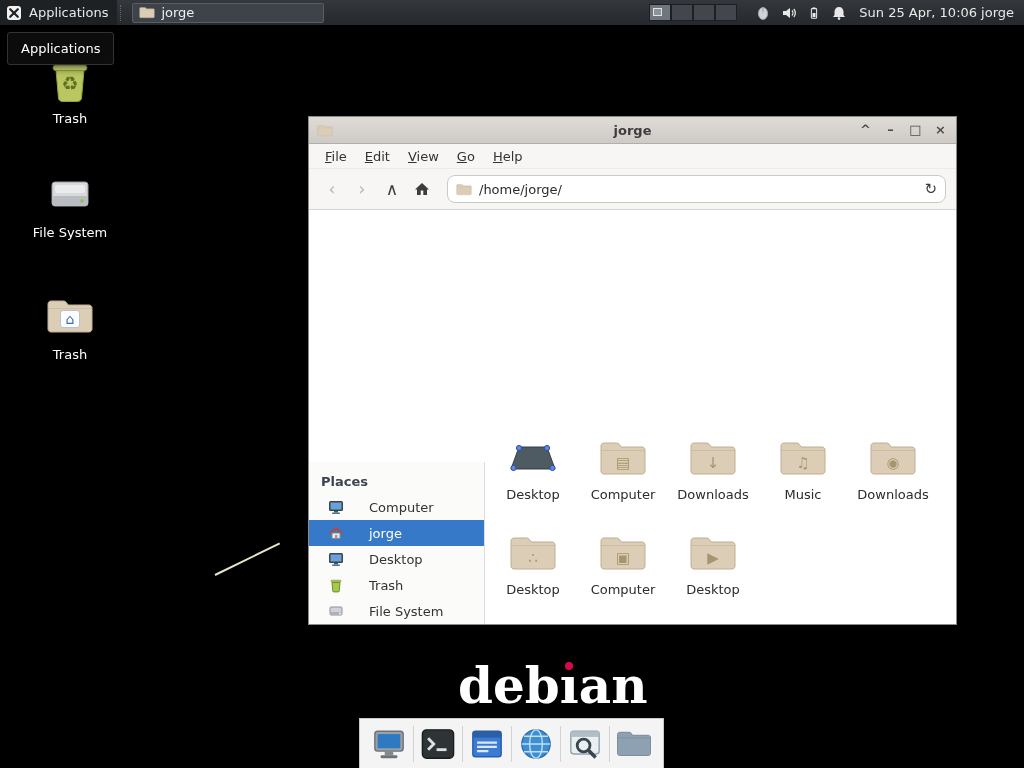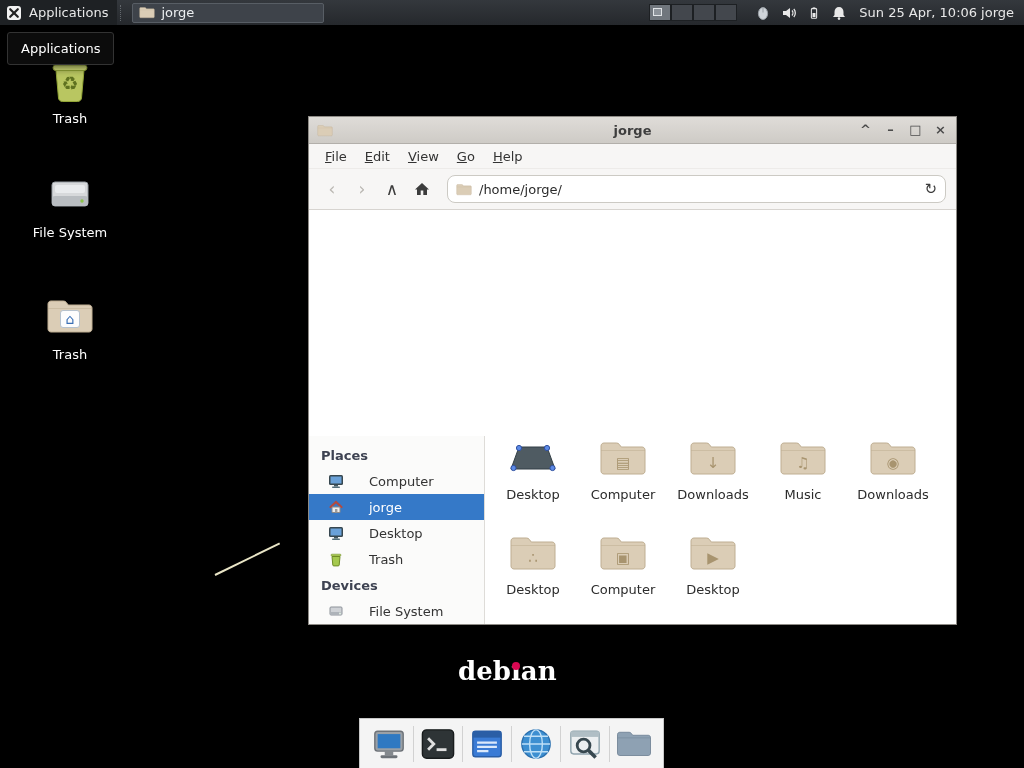--- a/index.html
+++ b/index.html
@@ -100,21 +100,21 @@
   .emblem { position:absolute; left:50%; top:60%; transform:translate(-50%,-50%);
     font-size:15px; color:#a8946f; }
   .flabel { margin-top:5px; color:#2c2c2c; }
 
   .statusbar { flex:0 0 30px; background:#f5f4f2; border-top:1px solid #d9d6d2;
     color:#4b4b4b; display:flex; align-items:center; padding-left:190px; }
 
   
   .debian { position:absolute; left:458px; top:656px;
     font-family:"DejaVu Serif","Liberation Serif",serif; font-weight:bold;
-    font-size:26px; color:#fff; }
+    font-size:50px; color:#fff; }
   .logo-i { position:relative; display:inline-block; }
   .logo-i::after { content:""; position:absolute; top:6px; left:50%; transform:translateX(-50%);
     width:8px; height:8px; border-radius:50%; background:#d70751; }
 
   
   .dock { position:absolute; left:359px; bottom:0; height:50px;
     background:#f4f4f4; border:1px solid #c8c8c8; border-bottom:none;
     display:flex; align-items:center; padding:0 7px; }
   .ditem { width:44px; height:44px; display:flex; align-items:center; justify-content:center; }
   .dsep { width:1px; height:36px; background:#d2d2d2; margin:0 2px; }
@@ -358,21 +358,20 @@
             <use href="#i-monitor"></use>
           </svg>
         <span>Desktop</span>
       </div>
       <div class="srow">
         <svg width="16" height="16">
             <use href="#i-trash"></use>
           </svg>
         <span>Trash</span>
       </div>
-      <div class="side-h">Devices</div>
       <div class="srow">
         <svg width="16" height="16">
             <use href="#i-drive"></use>
           </svg>
         <span>File System</span>
       </div>
     </div>
 
     <div class="view">
       <div class="fcell">

